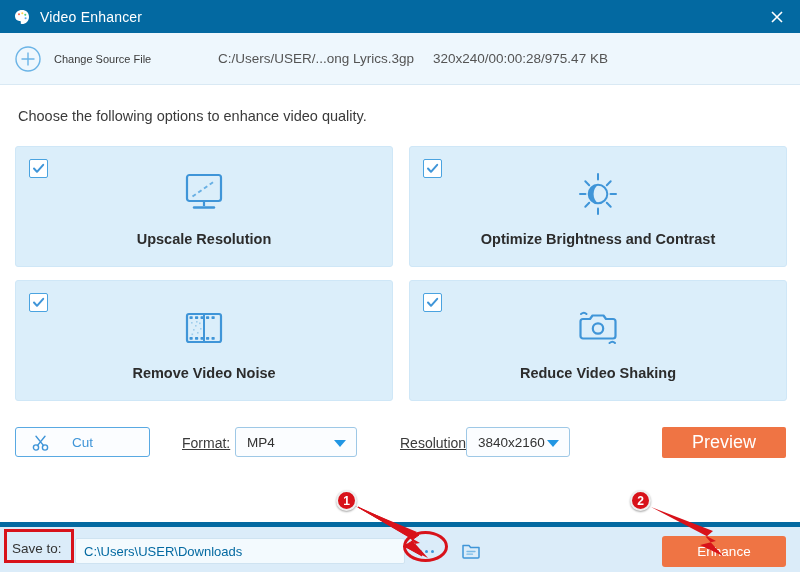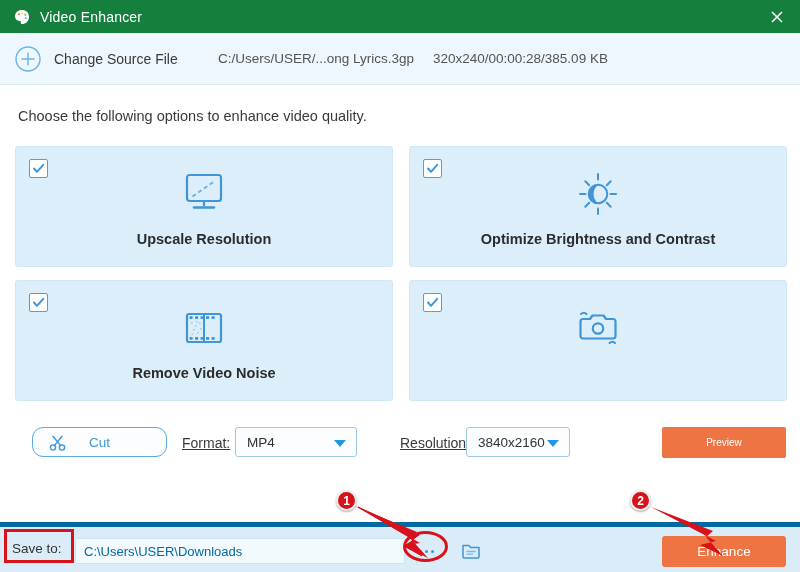--- a/index.html
+++ b/index.html
@@ -12,21 +12,21 @@
   #app {
     position: relative;
     width: 800px; height: 572px;
     background: #ffffff;
   }
 
   
   .titlebar {
     position: absolute; left: 0; top: 0;
     width: 800px; height: 33px;
-    background: #15803d;
+    background: #0369a1;
     display: flex; align-items: center;
   }
   .titlebar .app-icon {
     margin-left: 13px; width: 18px; height: 18px;
     display: flex; align-items: center; justify-content: center;
   }
   .titlebar .app-title {
     margin-left: 9px;
     color: #ffffff; font-size: 14px; letter-spacing: .2px;
   }
@@ -41,21 +41,21 @@
   
   .sourcebar {
     position: absolute; left: 0; top: 33px;
     width: 800px; height: 52px;
     background: #eef7fd;
     border-bottom: 1px solid #d9e9f4;
     display: flex; align-items: center;
   }
   .plus-icon { margin-left: 14px; width: 28px; height: 28px; }
   .change-src-label {
-    margin-left: 12px; font-size: 14px; color: #3a3a3a;
+    margin-left: 12px; font-size: 11px; color: #3a3a3a;
   }
   .src-path {
     position: absolute; left: 218px;
     font-size: 13.5px; color: #545454;
   }
   .src-meta {
     position: absolute; left: 433px;
     font-size: 13.5px; color: #545454;
   }
 
@@ -104,24 +104,23 @@
   
   .controls {
     position: absolute; left: 0; top: 424px;
     width: 800px; height: 42px;
   }
   .cut-btn {
     position: absolute; left: 15px; top: 3px;
     width: 135px; height: 30px;
     background: #fbfdff;
     border: 1px solid #59a9e2;
-    border-radius: 11px;
-    display: flex; align-items: center; justify-content: center;
-    cursor: pointer;
-    margin-left: 17px;
+    border-radius: 3px;
+    display: flex; align-items: center; justify-content: center;
+    cursor: pointer;
   }
   .cut-btn .scissors { position: absolute; left: 16px; top: 6px; }
   .cut-btn .cut-label {
     font-size: 13.5px; color: #3f95d8;
   }
   .field-label {
     position: absolute; font-size: 14px; color: #3a3a3a; top: 11px; text-decoration: underline;
   }
   .fmt-label { left: 182px; }
   .res-label { left: 400px; }
@@ -144,21 +143,21 @@
     border-top: 7px solid #2196e3;
   }
   .fmt-dd { left: 235px; width: 122px; }
   .res-dd { left: 466px; width: 104px; }
   .preview-btn {
     position: absolute; left: 662px; top: 3px;
     width: 124px; height: 31px;
     background: #ef7444;
     border-radius: 2px;
     display: flex; align-items: center; justify-content: center;
-    color: #ffffff; font-size: 10px;
+    color: #ffffff; font-size: 18px;
     cursor: pointer;
   }
 
   
   .bottombar {
     position: absolute; left: 0; top: 522px;
     width: 800px; height: 50px;
     background: #dbecf9;
     border-top: 5px solid #0369a1;
     padding-left: 44px;
@@ -256,21 +255,21 @@
 
   <div class="sourcebar">
     <div class="plus-icon">
       <svg width="28" height="28" viewBox="0 0 28 28">
         <circle cx="14" cy="14" r="12" fill="none" stroke="#6bb4e6" stroke-width="1.4"></circle>
         <path d="M14 7.5 V20.5 M7.5 14 H20.5" stroke="#6bb4e6" stroke-width="1.4"></path>
       </svg>
     </div>
     <div class="change-src-label">Change Source File</div>
     <div class="src-path">C:/Users/USER/...ong Lyrics.3gp</div>
-    <div class="src-meta">320x240/00:00:28/385.09 KB</div>
+    <div class="src-meta">320x240/00:00:28/975.47 KB</div>
   </div>
 
   <div class="instruction">Choose the following options to enhance video quality.</div>
 
   <div class="cards">
 
     <div class="card">
       <div class="checkbox">
         <svg width="13" height="13" viewBox="0 0 13 13">
           <path d="M2 6.5 L5 9.8 L11.2 2.8" stroke="#3f95d8" stroke-width="2" fill="none" stroke-linecap="round" stroke-linejoin="round"></path>
@@ -356,20 +355,21 @@
         </svg>
       </div>
       <div class="card-icon">
         <svg width="52" height="42" viewBox="0 0 52 42">
           <path d="M11 12 H18 L20.5 8.5 H31.5 L34 12 H41 A2.5 2.5 0 0 1 43.5 14.5 V29 A2.5 2.5 0 0 1 41 31.5 H11 A2.5 2.5 0 0 1 8.5 29 V14.5 A2.5 2.5 0 0 1 11 12 Z" fill="none" stroke="#3f95d8" stroke-width="2.2" stroke-linejoin="round"></path>
           <circle cx="26" cy="21.5" r="5.2" fill="none" stroke="#3f95d8" stroke-width="2.2"></circle>
           <path d="M9 7 q3 -2.5 5.5 0" stroke="#3f95d8" stroke-width="2" fill="none" stroke-linecap="round"></path>
           <path d="M37.5 36 q3 -2.5 5.5 0" stroke="#3f95d8" stroke-width="2" fill="none" stroke-linecap="round"></path>
         </svg>
       </div>
+      <div class="card-label">Reduce Video Shaking</div>
     </div>
   </div>
 
   <div class="controls">
     <div class="cut-btn">
       <span class="scissors">
         <svg width="18" height="18" viewBox="0 0 18 18">
           <circle cx="4" cy="13.5" r="2.6" fill="none" stroke="#3f95d8" stroke-width="1.4"></circle>
           <circle cx="13" cy="13.5" r="2.6" fill="none" stroke="#3f95d8" stroke-width="1.4"></circle>
           <path d="M5.4 11.6 L13 2.2 M11.6 11.6 L4 2.2" stroke="#3f95d8" stroke-width="1.4" fill="none" stroke-linecap="round"></path>

